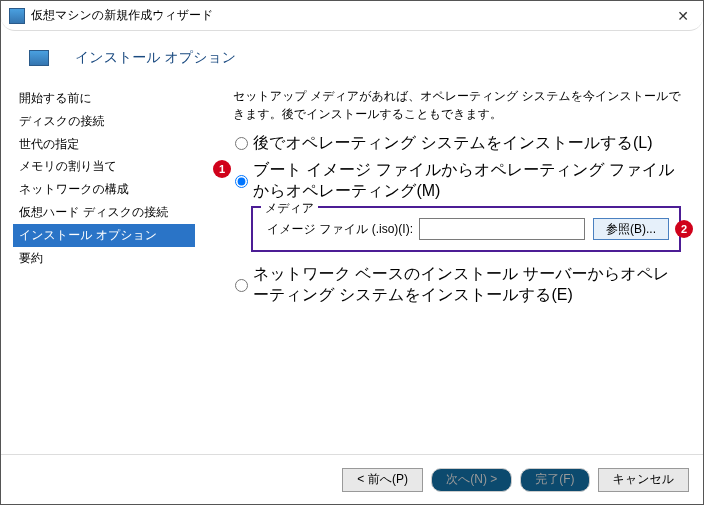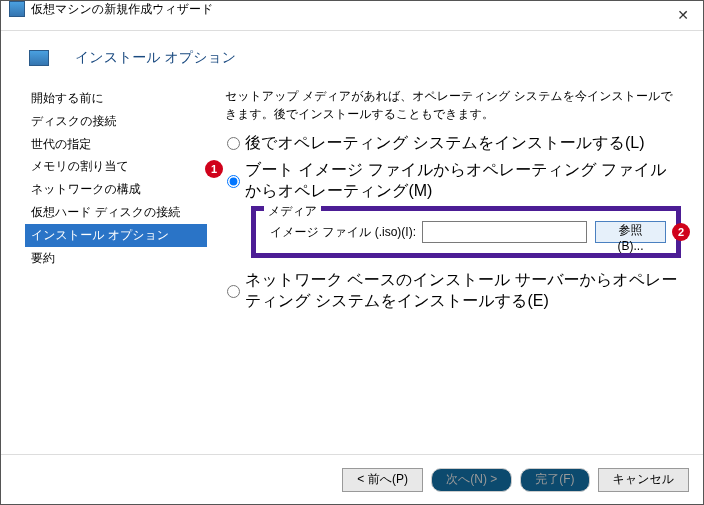--- a/index.html
+++ b/index.html
@@ -1,34 +1,34 @@
 <!DOCTYPE html>
 <html><head>
 <meta charset="utf-8">
 <style>
   * { box-sizing: border-box; font-family: "Meiryo UI", "Yu Gothic UI", sans-serif; }
   body { margin: 0; padding: 0; background: #fff; }
   .window { width: 704px; height: 505px; border: 1px solid #555; background: #fff; position: relative; display: flex; flex-direction: column; }
-  .titlebar { height: 30px; display: flex; align-items: flex-start; padding: 0 0 0 8px; border-bottom: 1px solid #ddd; }
+  .titlebar { height: 30px; display: flex; align-items: center; padding: 0 0 0 8px; border-bottom: 1px solid #ddd; border-radius: 14px; }
   .title-icon { width: 16px; height: 16px; background: linear-gradient(#4aa0e0,#3575b0); border: 1px solid #2a5a8a; margin-right: 6px; }
   .title-text { font-size: 12px; flex: 1; color: #000; }
   .close { width: 40px; height: 28px; text-align: center; line-height: 28px; font-size: 14px; font-family: Arial; color: #333; cursor: pointer; }
   .header { padding: 18px 28px 14px 28px; display: flex; align-items: center; }
   .header-icon { width: 20px; height: 16px; background: linear-gradient(#4aa0e0,#3575b0); border: 1px solid #2a5a8a; margin-right: 26px; }
   .header-title { font-size: 14px; color: #1a4a80; font-weight: 400; }
-  .body { flex: 1; display: flex; padding: 0 14px 0 24px; }
+  .body { flex: 1; display: flex; padding: 0 14px 0 12px; gap: 20px; }
   .sidebar { width: 182px; padding-top: 6px; }
   .sidebar-item { font-size: 12px; padding: 3px 10px 3px 6px; color: #000; cursor: pointer; line-height: 1.4; }
   .sidebar-item.active { background: #2a74c7; color: #fff; }
   .content { flex: 1; padding: 6px 8px 0 18px; font-size: 12px; color: #000; }
   .desc { line-height: 1.5; margin-bottom: 10px; }
   .radio-row { margin: 6px 0 4px 0; display: flex; align-items: center; position: relative; }
   .radio-row input[type=radio] { margin: 0 5px 0 0; }
   .radio-label { font-size: 16px; }
-  .fieldset { border: 5px solid #4c1d95; margin: 3px 0 8px 24px; padding: 10px 10px 10px 14px; position: relative; }
+  .fieldset { border: 2px solid #4c1d95; margin: 3px 0 8px 16px; padding: 10px 10px 10px 14px; position: relative; }
   .fieldset-legend { position: absolute; top: -8px; left: 8px; background: #fff; padding: 0 4px; font-size: 12px; }
   .field-row { display: flex; align-items: center; }
   .field-label { font-size: 12px; margin-right: 6px; white-space: nowrap; }
   .field-input { flex: 1; height: 22px; border: 1px solid #7a7a7a; padding: 0 4px; font-size: 12px; margin-right: 8px; }
   .browse-btn { height: 22px; padding: 0 12px; font-size: 12px; border: 1px solid #4a80c0; background: #e6f0fa; cursor: pointer; }
   .footer { height: 50px; border-top: 1px solid #ddd; display: flex; align-items: center; justify-content: flex-end; padding: 0 14px; gap: 8px; }
   .btn { height: 24px; padding: 0 14px; font-size: 12px; border: 1px solid #999; background: #e8e8e8; cursor: pointer; }
   .btn.disabled { color: #999; background: #0c4a6e; border-color: #ccc; border-radius: 10px; }
   .callout { width: 18px; height: 18px; border-radius: 50%; background: #d0021b; color: #fff; font-size: 11px; font-weight: bold; display: inline-flex; align-items: center; justify-content: center; position: absolute; }
   .c1 { left: -22px; top: 0; }

